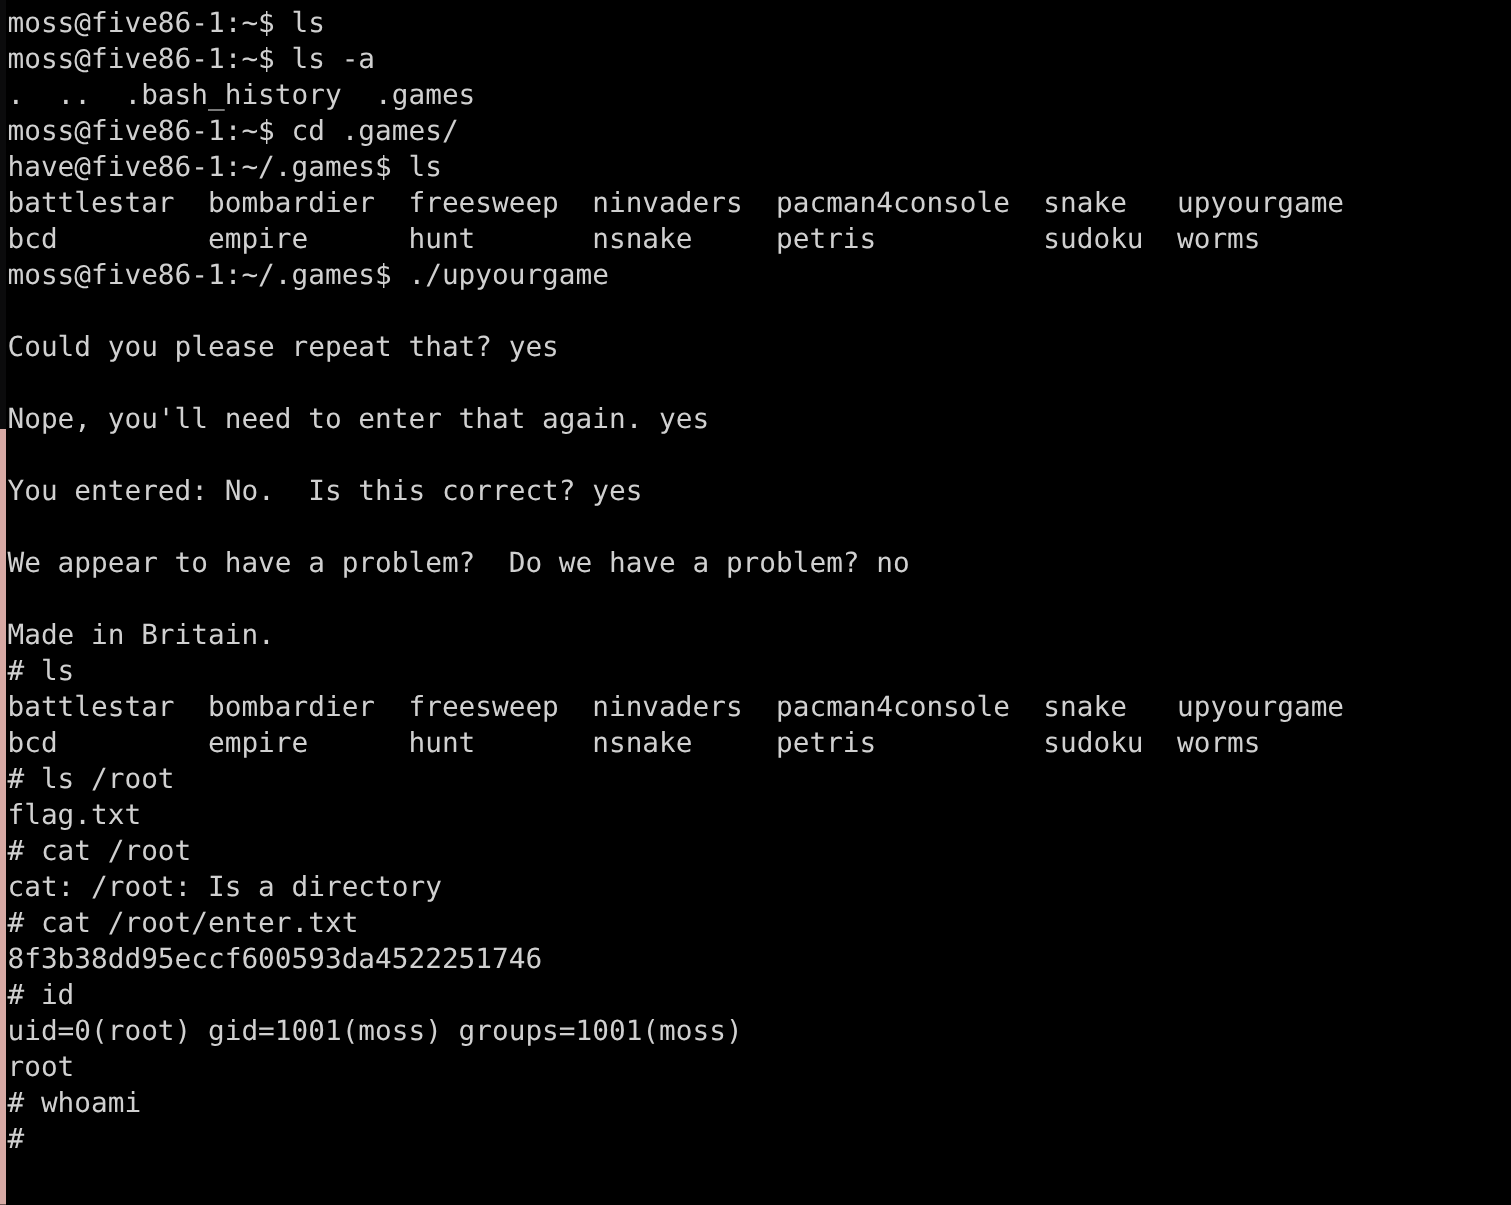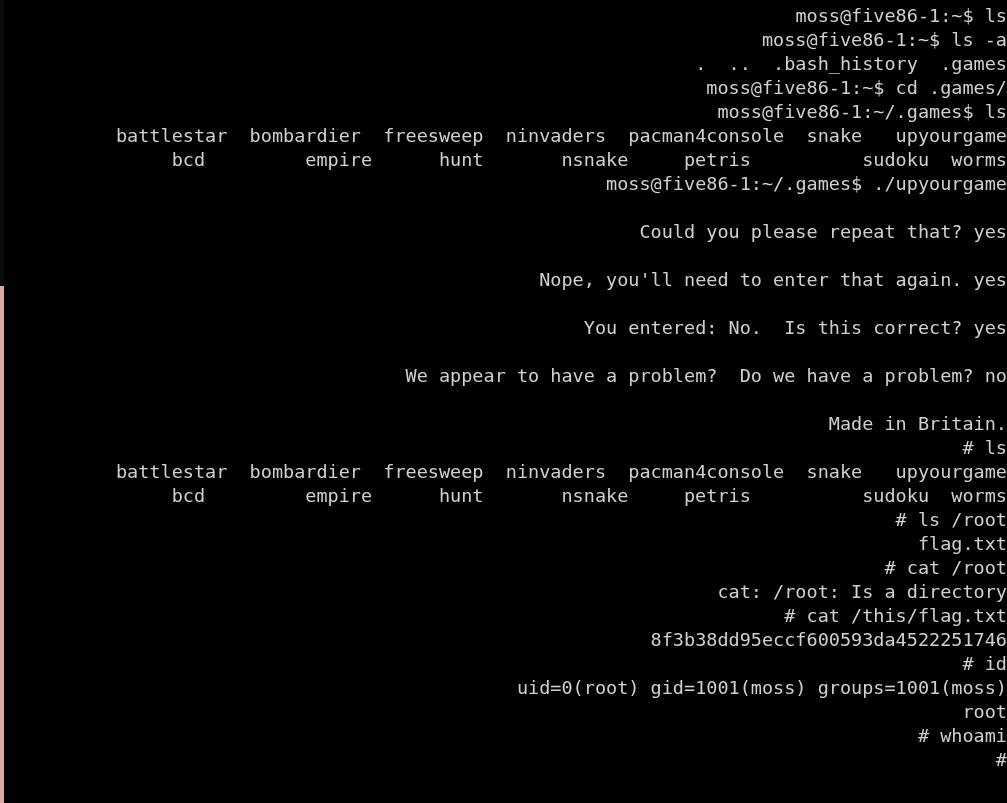--- a/index.html
+++ b/index.html
@@ -37,21 +37,20 @@
     background: #d7a9a4;
   }
   #screen {
     position: absolute;
     left: 4px;
     top: 0;
     width: 1003px;
     height: 803px;
     padding: 4px 0 0 1px;
     box-sizing: border-box;
-    text-align: right;
   }
   .line {
     display: block;
     height: 24px;
     line-height: 24px;
     font-size: 18.5px;
     letter-spacing: 0px;
     color: #d0d0d0;
     white-space: pre;
     font-family: "DejaVu Sans Mono", "Liberation Mono", monospace;
@@ -68,42 +67,42 @@
 
   <div id="scrollbar-track" style="background: rgb(11, 11, 12);">
     <div id="scrollbar-thumb" style="top: 286px; height: 517px; background: rgb(215, 169, 164);"></div>
   </div>
 
   <div id="screen">
       <div class="line">moss@five86-1:~$ ls</div>
       <div class="line">moss@five86-1:~$ ls -a</div>
       <div class="line">.  ..  .bash_history  .games</div>
       <div class="line">moss@five86-1:~$ cd .games/</div>
-      <div class="line">moss@five86-1:~/.games$ ls</div>
+      <div class="line">have@five86-1:~/.games$ ls</div>
       <div class="line">battlestar  bombardier  freesweep  ninvaders  pacman4console  snake   upyourgame</div>
       <div class="line">bcd         empire      hunt       nsnake     petris          sudoku  worms</div>
       <div class="line">moss@five86-1:~/.games$ ./upyourgame</div>
       <div class="line blank"> </div>
       <div class="line">Could you please repeat that? yes</div>
       <div class="line blank"> </div>
       <div class="line">Nope, you'll need to enter that again. yes</div>
       <div class="line blank"> </div>
       <div class="line">You entered: No.  Is this correct? yes</div>
       <div class="line blank"> </div>
       <div class="line">We appear to have a problem?  Do we have a problem? no</div>
       <div class="line blank"> </div>
       <div class="line">Made in Britain.</div>
       <div class="line"># ls</div>
       <div class="line">battlestar  bombardier  freesweep  ninvaders  pacman4console  snake   upyourgame</div>
       <div class="line">bcd         empire      hunt       nsnake     petris          sudoku  worms</div>
       <div class="line"># ls /root</div>
       <div class="line">flag.txt</div>
       <div class="line"># cat /root</div>
       <div class="line">cat: /root: Is a directory</div>
-      <div class="line"># cat /this/flag.txt</div>
+      <div class="line"># cat /root/enter.txt</div>
       <div class="line">8f3b38dd95eccf600593da4522251746</div>
       <div class="line"># id</div>
       <div class="line">uid=0(root) gid=1001(moss) groups=1001(moss)</div>
       <div class="line">root</div>
       <div class="line"># whoami</div>
       <div class="line">#</div>
     </div>
 
 </div>
 

